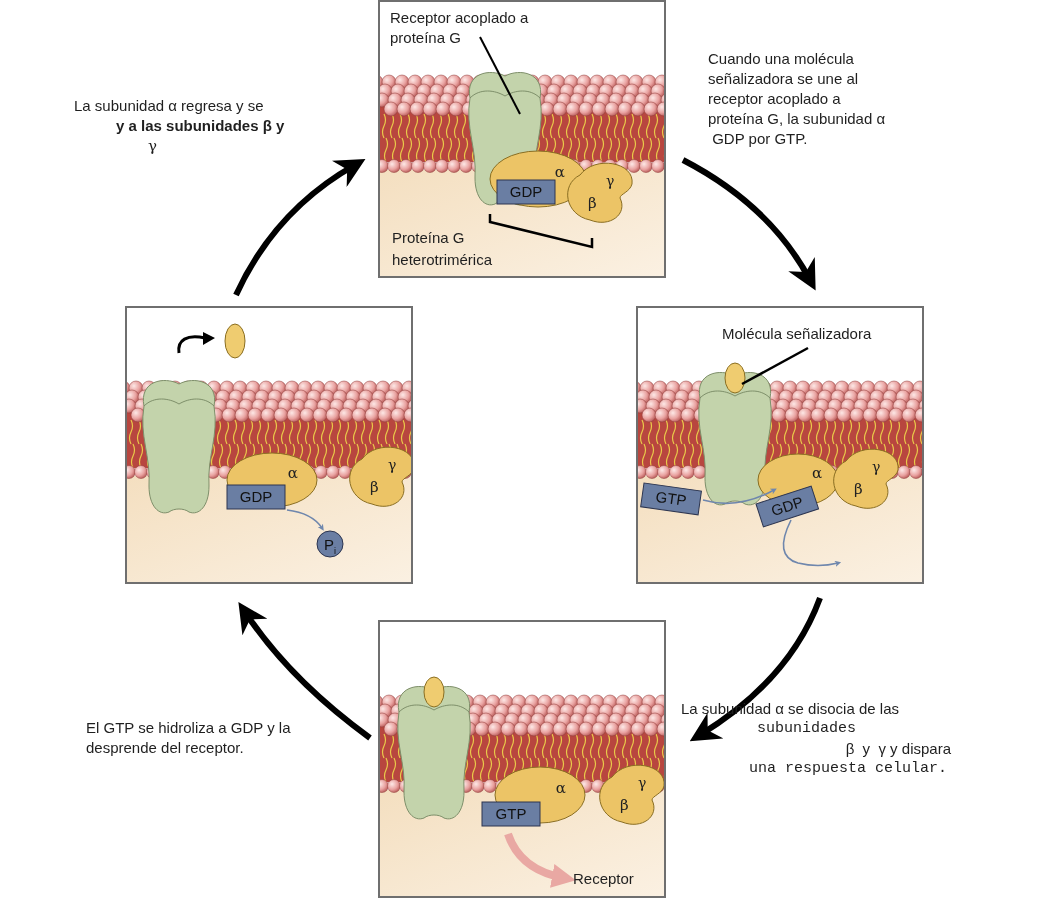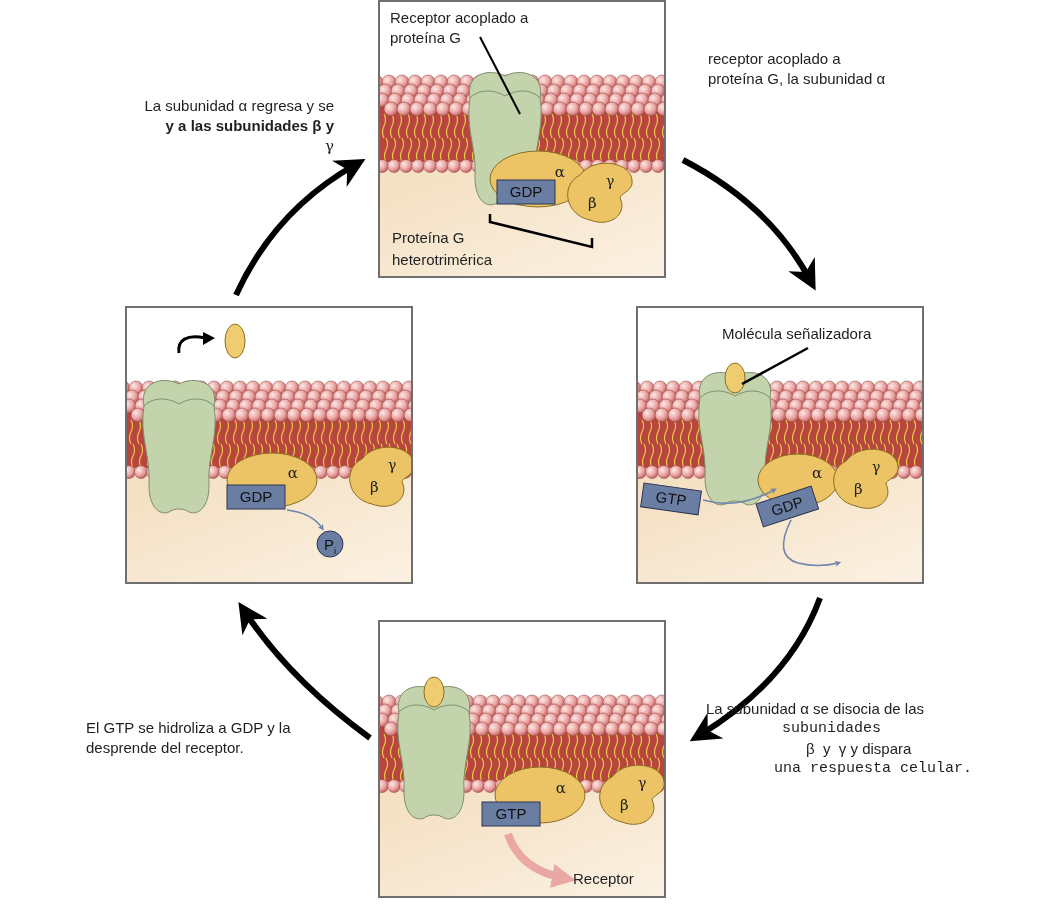--- a/index.html
+++ b/index.html
@@ -985,33 +985,36 @@
       <path d="M160,202 Q185,205 195,220" stroke="#6f87ad" stroke-width="1.6" fill="none" marker-end="url(#faleft)"></path>
       <g>
         <circle cx="203" cy="236" r="13" fill="#6a7ea3" stroke="#2c3550" stroke-width="1"></circle>
         <text x="197" y="242" font-family="Liberation Sans, sans-serif" font-size="15" fill="#111">P</text>
         <text x="207" y="246" font-family="Liberation Sans, sans-serif" font-size="9" fill="#111">i</text>
       </g>
     </svg>
 </div>
 
 <div class="cap" style="left:708px; top:49px;">
+  <div>Cuando una molécula</div>
+  <div>señalizadora se une al</div>
   <div>receptor acoplado a</div>
   <div>proteína G, la subunidad α</div>
+  <div style="white-space:pre;"> GDP por GTP.</div>
 </div>
 
-<div class="cap" style="left:74px; top:96px; width:260px;text-align:right;">
+<div class="cap" style="left:74px; top:96px; width:260px;">
   <div>La subunidad α  regresa y se</div>
   <div style="padding-left:42px;font-weight:bold;">y a las subunidades β  y</div>
   <div class="greek" style="padding-left:74px;">γ</div>
 </div>
 
-<div class="cap" style="left:681px; top:699px; width:270px;margin-left:25px;">
+<div class="cap" style="left:681px; top:699px; width:270px;">
   <div>La subunidad α se disocia de las</div>
   <div style="padding-left:76px;font-family:Liberation Mono, monospace;">subunidades</div>
-  <div style="padding-left:100px; white-space:pre;">β  y  γ y dispara</div>
+  <div style="padding-left:100px; white-space:pre;text-align:right;">β  y  γ y dispara</div>
   <div style="padding-left:68px;font-family:Liberation Mono, monospace;">una respuesta celular.</div>
 </div>
 
 <div class="cap" style="left:86px; top:718px;">
   <div>El GTP se hidroliza a GDP y la</div>
   <div>desprende del receptor.</div>
 </div>
 
 </body></html>

